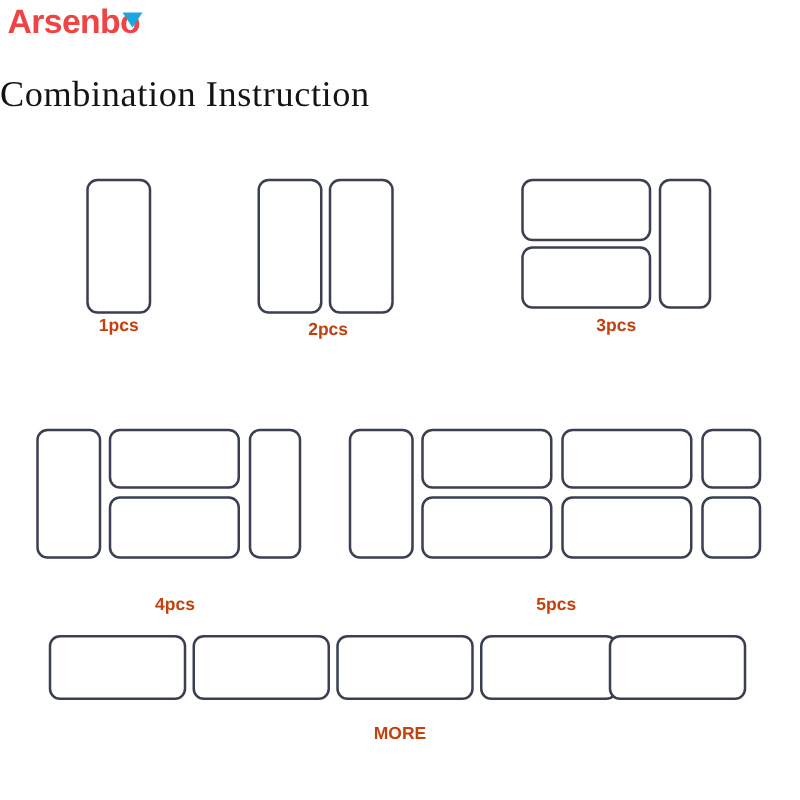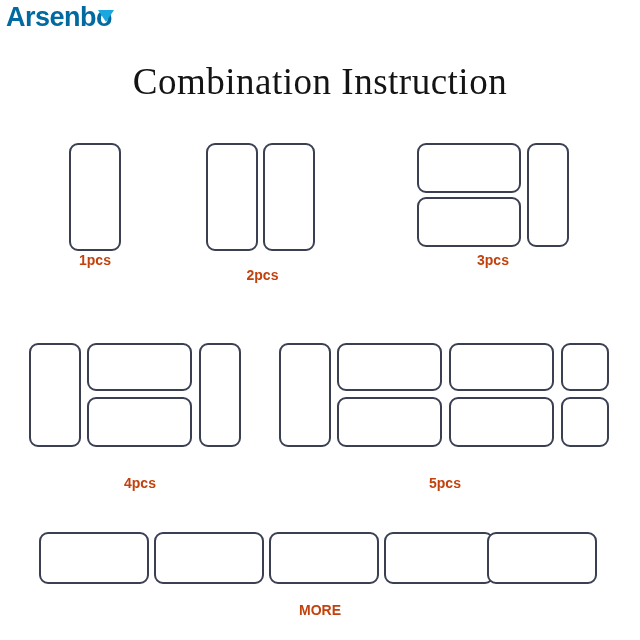--- a/index.html
+++ b/index.html
@@ -17,21 +17,21 @@
 
   
   .brand {
     position: absolute;
     top: 4px;
     left: 6px;
     font-family: "Liberation Sans", sans-serif;
     font-size: 27px;
     font-weight: bold;
     letter-spacing: -0.5px;
-    color: #0369a1;
+    color: #ef4444;
     line-height: 1;
     user-select: none;
   }
   .brand .brand-dot {
     position: absolute;
     right: -2px;
     top: 6px;
     width: 0;
     height: 0;
     border-left: 8px solid transparent;
@@ -39,23 +39,22 @@
     border-top: 12px solid #1aa7e0;
   }
   .brand-wrap { position: relative; display: inline-block; }
 
   
   .title {
     position: absolute;
     top: 60px;
     left: 0;
     width: 640px;
-    text-align: center;
     font-family: "Liberation Serif", serif;
-    font-size: 37px;
+    font-size: 29px;
     color: #141414;
     letter-spacing: 0.5px;
   }
 
   
   .group { position: absolute; }
   .group-label {
     position: absolute;
     width: 100%;
     text-align: center;
@@ -73,21 +72,21 @@
     border-radius: 9px;
     background: #ffffff;
   }
 
   
   #g1 { left: 55px;  top: 135px; width: 80px;  height: 150px; }
   #g2 { left: 200px; top: 135px; width: 125px; height: 150px; }
   #g3 { left: 413px; top: 135px; width: 160px; height: 150px; }
   #g4 { left: 25px;  top: 335px; width: 230px; height: 165px; }
   #g5 { left: 275px; top: 335px; width: 340px; height: 165px; }
-  #gm { left: 35px;  top: 520px; width: 570px; height: 105px; }
+  #gm { left: 35px;  top: 496px; width: 570px; height: 105px; }
 </style>
 </head>
 <body>
 
 <div class="brand">
   <span class="brand-wrap">
     <span>Arsenbo</span>
     <span class="brand-dot"></span>
   </span>
 </div>
@@ -99,21 +98,21 @@
       <div class="box" style="left: 14px; top: 8px; width: 52px; height: 108px; border-color: rgb(58, 63, 82);"></div>
     </div>
   <div class="group-label" style="top: 117px;">1pcs</div>
 </div>
 
 <div class="group" id="g2">
   <div class="canvas">
       <div class="box" style="left: 6px; top: 8px; width: 52px; height: 108px; border-color: rgb(58, 63, 82);"></div>
       <div class="box" style="left: 63px; top: 8px; width: 52px; height: 108px; border-color: rgb(58, 63, 82);"></div>
     </div>
-  <div class="group-label" style="top: 132px;">2pcs</div>
+  <div class="group-label" style="top: 120px;">2pcs</div>
 </div>
 
 <div class="group" id="g3">
   <div class="canvas">
       <div class="box" style="left: 4px; top: 8px; width: 104px; height: 50px; border-color: rgb(58, 63, 82);"></div>
       <div class="box" style="left: 4px; top: 62px; width: 104px; height: 50px; border-color: rgb(58, 63, 82);"></div>
       <div class="box" style="left: 114px; top: 8px; width: 42px; height: 104px; border-color: rgb(58, 63, 82);"></div>
     </div>
   <div class="group-label" style="top: 117px;">3pcs</div>
 </div>

